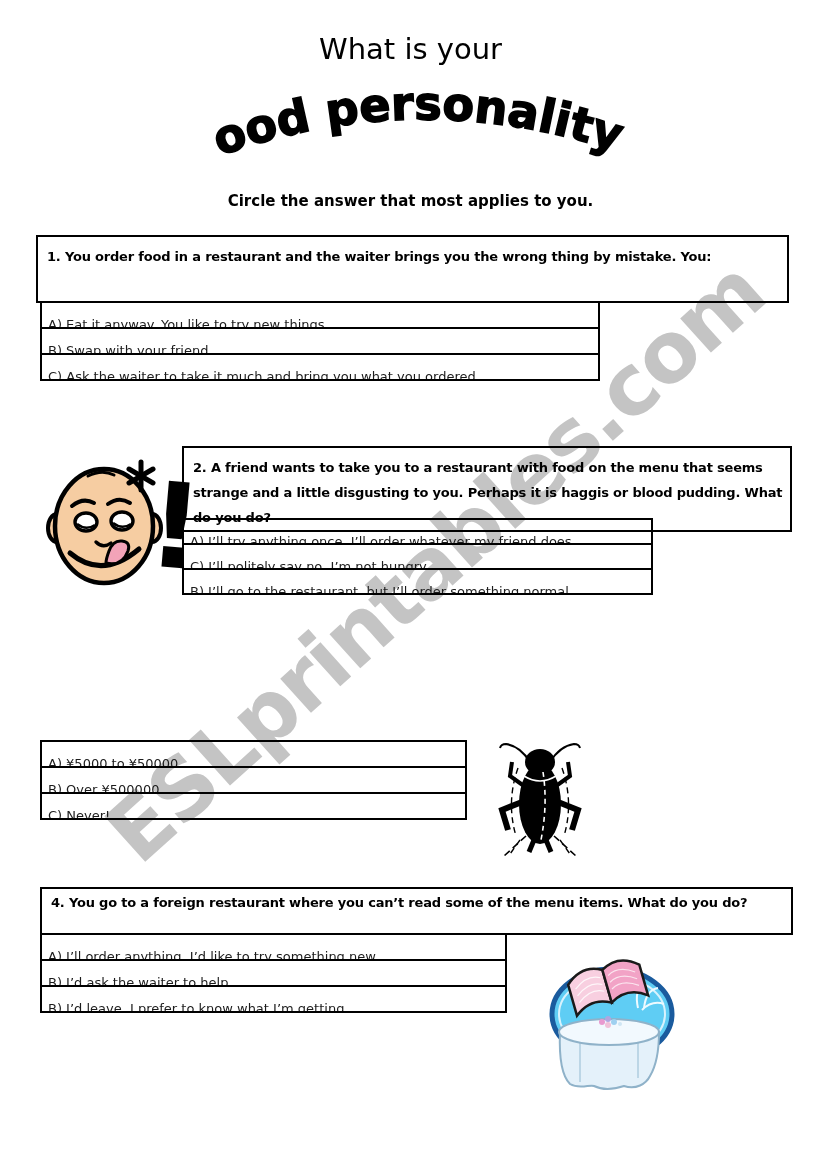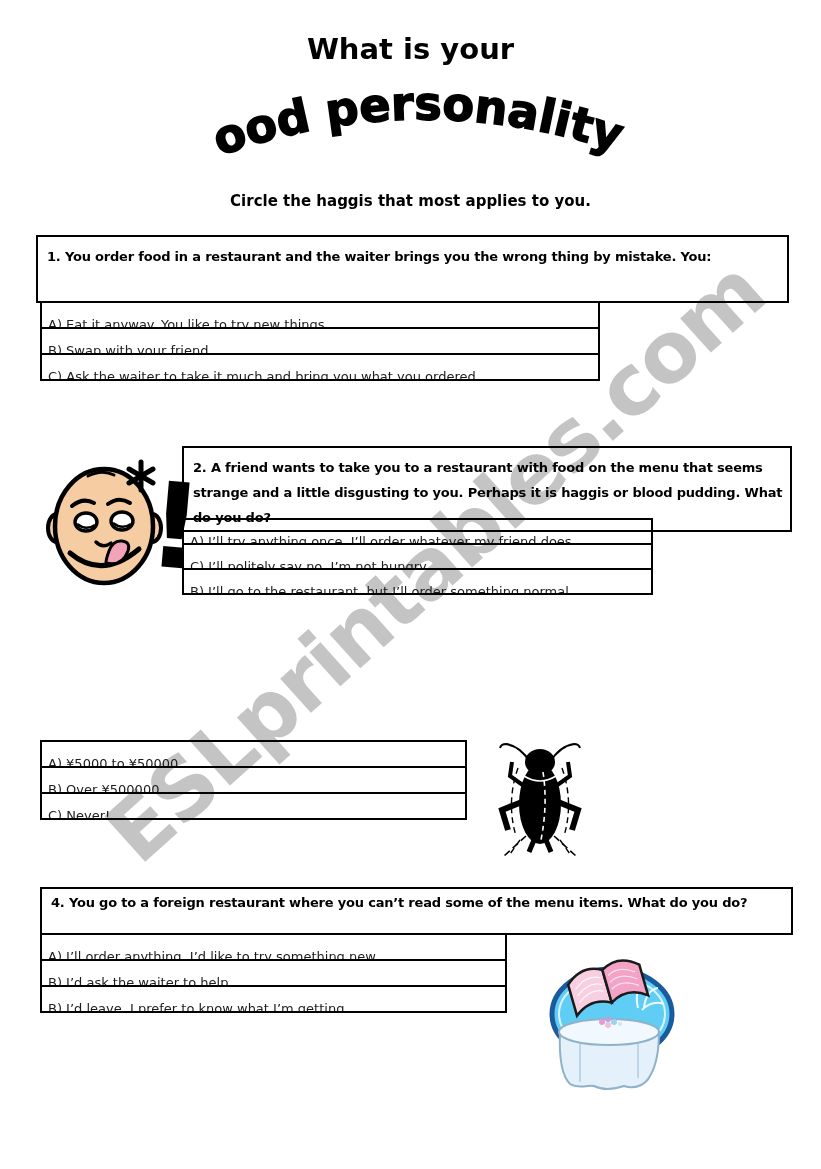--- a/index.html
+++ b/index.html
@@ -21,21 +21,21 @@
     letter-spacing:-2px;
     color:#c4c4c4;
     white-space:nowrap;
     z-index:0;
     user-select:none;
   }
   
   .title-line1{
     position:absolute;left:0;top:32px;width:100%;
     text-align:center;
-    font-size:29px;font-weight:bold;
+    font-size:29px;font-weight:normal;
     z-index:2;
   }
   .arch-title{
     position:absolute;left:140px;top:72px;
     z-index:2;
   }
   .instruction{
     position:absolute;left:0;top:192px;width:100%;
     text-align:center;
     font-size:15px;font-weight:bold;
@@ -84,21 +84,21 @@
 
   <svg class="arch-title" width="560" height="105" viewBox="0 0 560 105">
     <defs>
       <path id="arcpath" d="M 85,82 Q 280,14 478,80" fill="none"></path>
     </defs>
     <text font-size="46" font-weight="bold" fill="#000" stroke="#000" stroke-width="1.6" font-family="DejaVu Sans, Liberation Sans, sans-serif" text-anchor="middle">
       <textPath href="#arcpath" startOffset="50%">food personality?</textPath>
     </text>
   </svg>
 
-  <div class="instruction">Circle the haggis that most applies to you.</div>
+  <div class="instruction">Circle the answer that most applies to you.</div>
 
   <div class="qbox" style="left:36px;top:235px;width:753px;height:68px;">1. You order food in a restaurant and the waiter brings you the wrong thing by mistake. You:</div>
   <div class="ans-table" style="left:40px;top:301px;width:560px;">
     <div class="ans-row">A) Eat it anyway. You like to try new things.</div>
     <div class="ans-row">B) Swap with your friend.</div>
     <div class="ans-row">C) Ask the waiter to take it much and bring you what you ordered.</div>
   </div>
 
   <svg class="clipart" style="left:44px;top:450px;" width="146" height="142" viewBox="0 0 146 142">
 

